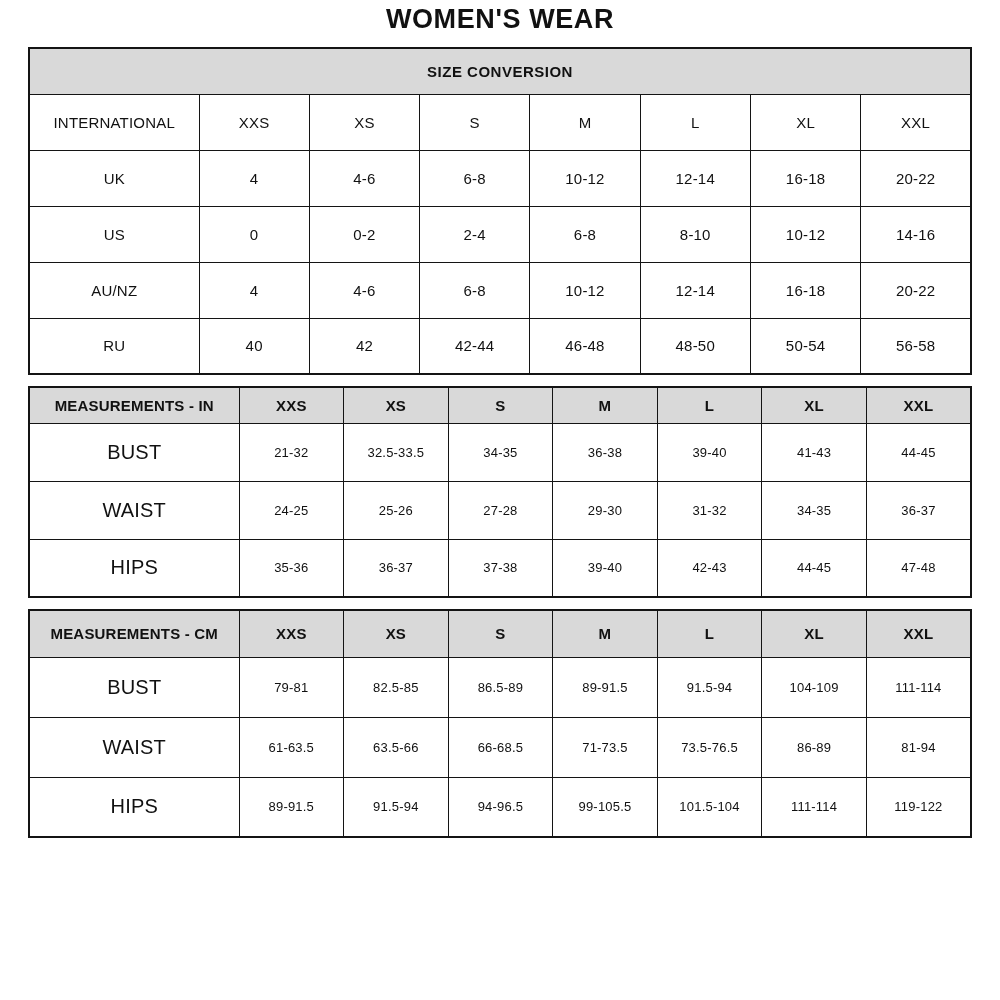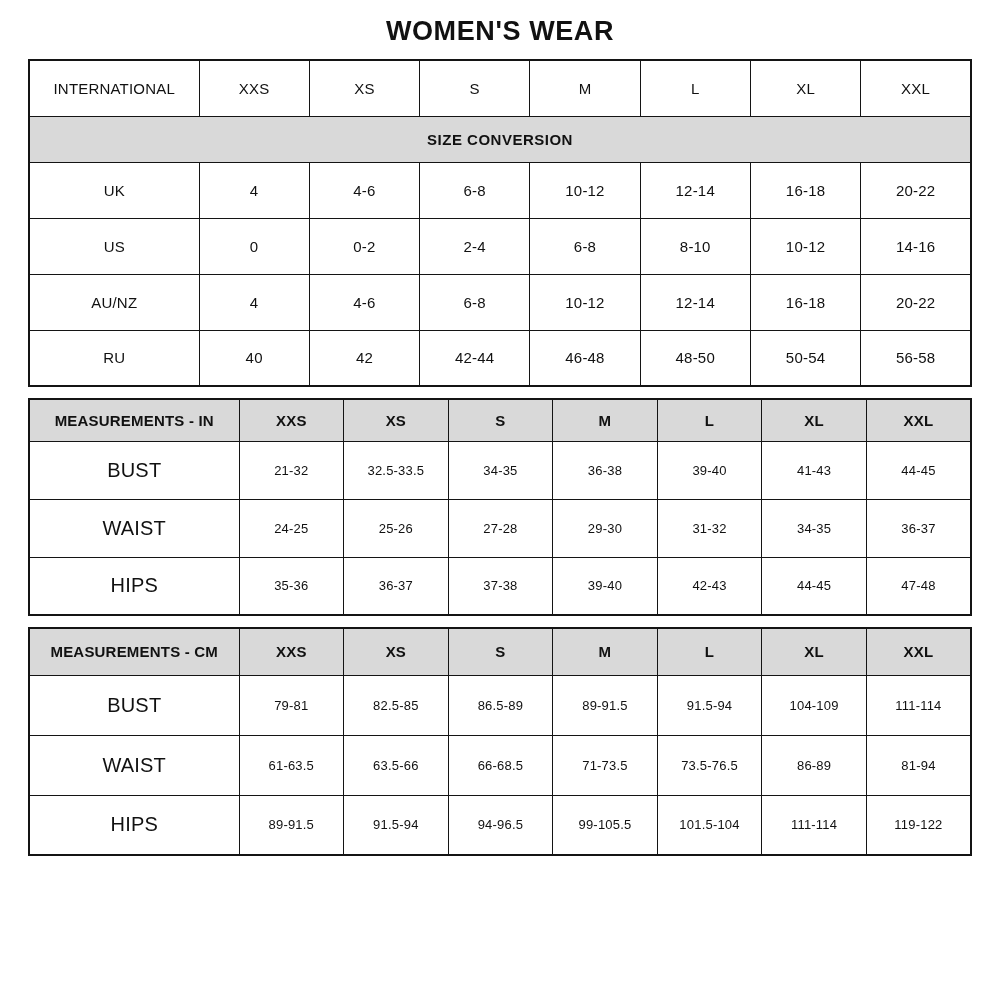--- a/index.html
+++ b/index.html
@@ -7,21 +7,20 @@
     padding: 0;
     background: #ffffff;
     font-family: "Liberation Sans", "DejaVu Sans", sans-serif;
     color: #111111;
   }
   .page {
     width: 1000px;
     height: 1000px;
     background: #ffffff;
     box-sizing: border-box;
-    padding-top: 12px;
     overflow: hidden;
   }
   .title {
     text-align: center;
     font-size: 27px;
     font-weight: 700;
     letter-spacing: 0.6px;
     margin: 4px 0 12px 0;
   }
   table {
@@ -46,21 +45,21 @@
     font-weight: 700;
     font-size: 15px;
     letter-spacing: 0.5px;
   }
   
   .t1 td { height: 56px; font-size: 15px; }
   .t1 td.banner { height: 46px; }
   
   .tm td { height: 58px; }
   .tm tr.head td {
-    height: 42px;
+    height: 36px;
     background: #d9d9d9;
     font-weight: 700;
     font-size: 15px;
   }
   .tm td.lbl { font-size: 20px; }
   .tm td.val { font-size: 13px; }
   .t3 td { height: 60px; }
   .t3 tr.head td { height: 47px; }
 </style>
 </head>
@@ -76,31 +75,31 @@
         <col>
         <col>
         <col>
         <col>
         <col>
         <col>
         <col>
     </colgroup>
     <tbody>
         <tr>
+      <td colspan="8" class="banner">SIZE CONVERSION</td>
+    </tr>
+    <tr>
       <td>INTERNATIONAL</td>
       <td>XXS</td>
       <td>XS</td>
       <td>S</td>
       <td>M</td>
       <td>L</td>
       <td>XL</td>
       <td>XXL</td>
-    </tr>
-    <tr>
-      <td colspan="8" class="banner">SIZE CONVERSION</td>
     </tr>
     <tr>
       <td>UK</td>
       <td>4</td>
       <td>4-6</td>
       <td>6-8</td>
       <td>10-12</td>
       <td>12-14</td>
       <td>16-18</td>
       <td>20-22</td>

